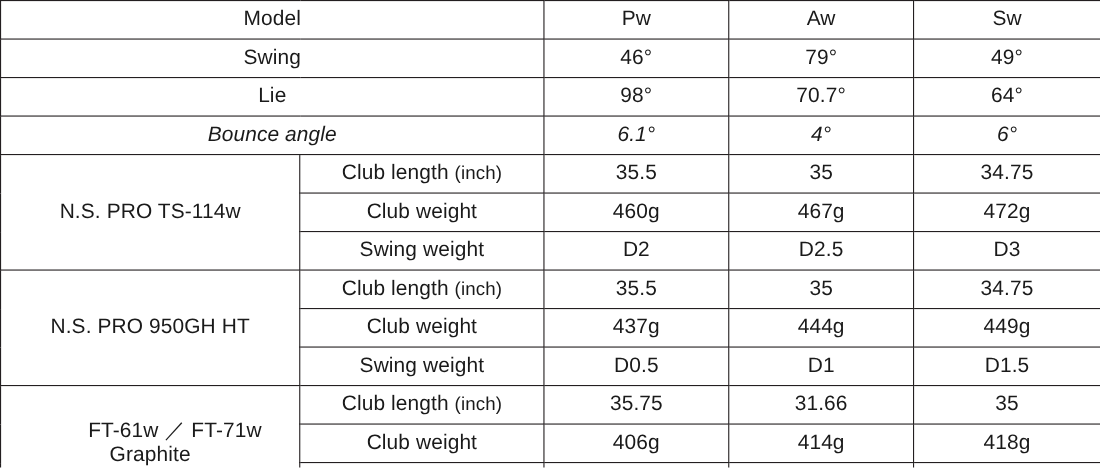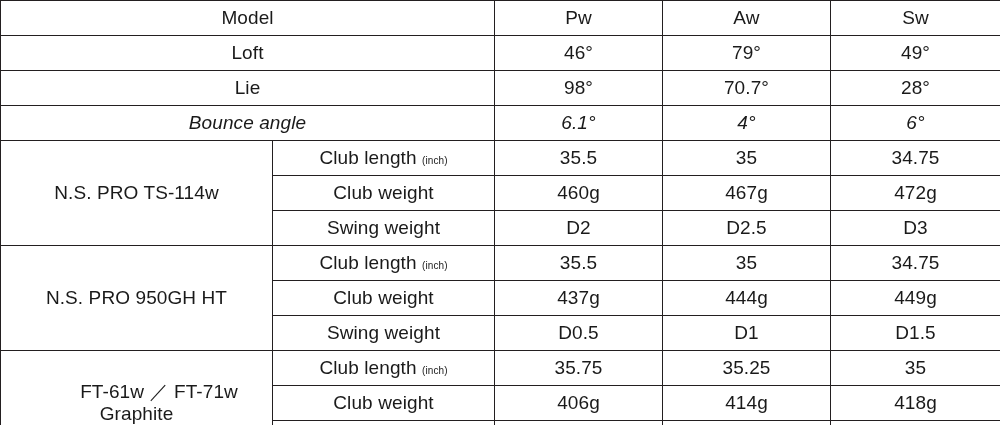--- a/index.html
+++ b/index.html
@@ -40,21 +40,21 @@
   .thick-top    { border-top-width: 2px; }
   .thick-bottom { border-bottom-width: 2px; font-style: italic; }
   .thick-left   { border-left-width: 2px; }
   .thick-right  { border-right-width: 2px; }
 
   .group-label {
     font-size: 19px;
     line-height: 1.3;
   }
   .sub-unit {
-    font-size: 10px;
+    font-size: 17px;
   }
   .row-head {
     font-size: 21px;
   }
   .nowrap { white-space: nowrap; padding-left: 45px; }
 </style>
 </head>
 <body>
 
 <table class="spec-table">
@@ -68,31 +68,31 @@
   <tbody>
 
     <tr>
       <td class="row-head thick-top thick-left" colspan="2">Model</td>
       <td class="row-head thick-top">Pw</td>
       <td class="row-head thick-top">Aw</td>
       <td class="row-head thick-top thick-right">Sw</td>
     </tr>
 
     <tr>
-      <td class="row-head thick-left" colspan="2">Loft</td>
+      <td class="row-head thick-left" colspan="2">Swing</td>
       <td>46°</td>
       <td>79°</td>
       <td class="thick-right">49°</td>
     </tr>
 
     <tr>
       <td class="row-head thick-left" colspan="2">Lie</td>
       <td>98°</td>
       <td>70.7°</td>
-      <td class="thick-right">28°</td>
+      <td class="thick-right">64°</td>
     </tr>
 
     <tr>
       <td class="row-head thick-left thick-bottom" colspan="2">Bounce angle</td>
       <td class="thick-bottom">6.1°</td>
       <td class="thick-bottom">4°</td>
       <td class="thick-bottom thick-right">6°</td>
     </tr>
 
     <tr>
@@ -135,21 +135,21 @@
       <td class="thick-right">D1.5</td>
     </tr>
 
     <tr>
       <td class="group-label thick-left" rowspan="3">
         <div class="nowrap">FT-61w ／ FT-71w</div>
         <div>Graphite</div>
       </td>
       <td><span>Club length</span> <span class="sub-unit">(inch)</span></td>
       <td>35.75</td>
-      <td>35.25</td>
+      <td>31.66</td>
       <td class="thick-right">35</td>
     </tr>
     <tr>
       <td>Club weight</td>
       <td>406g</td>
       <td>414g</td>
       <td class="thick-right">418g</td>
     </tr>
     <tr>
       <td class="thick-bottom">Swing weight</td>

